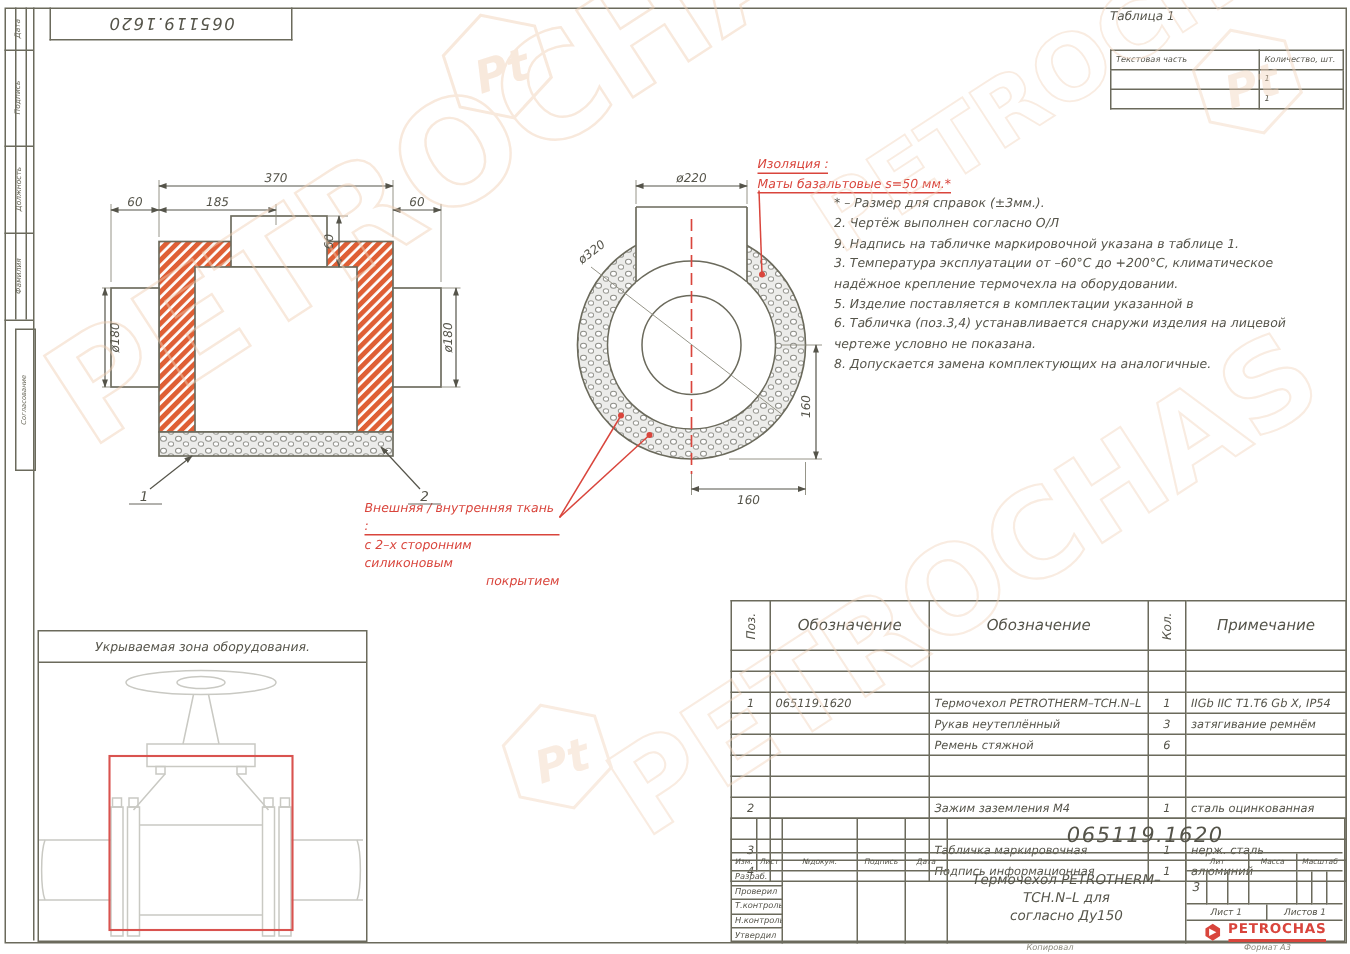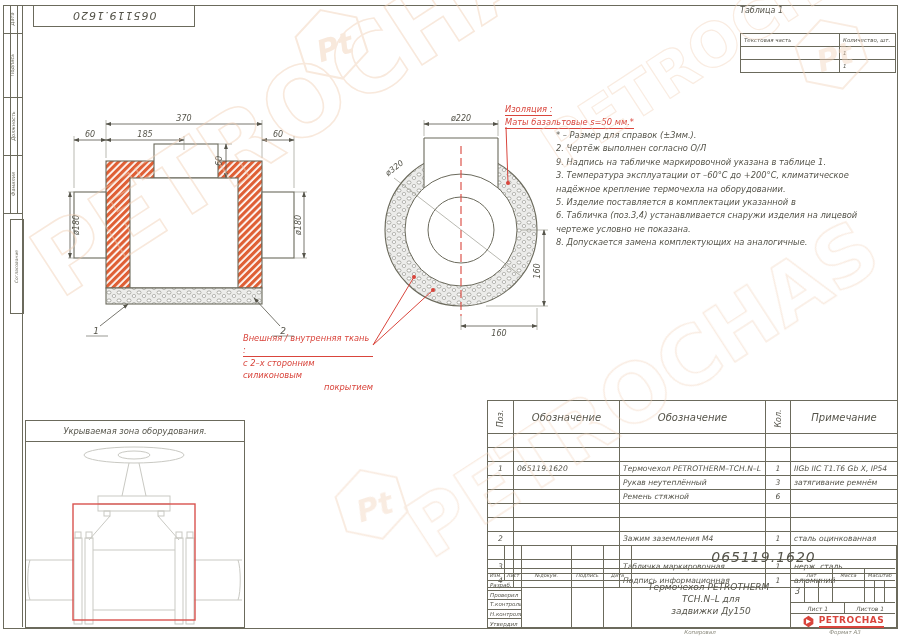--- a/index.html
+++ b/index.html
@@ -399,21 +399,21 @@
     <div class="cell rowlab" style="left:0;top:54.2px;width:34px;height:9.6px;">Т.контроль</div>
     <div class="cell rowlab" style="left:0;top:63.8px;width:34px;height:9.6px;">Н.контроль</div>
     <div class="cell rowlab" style="left:0;top:73.4px;width:34px;height:9.6px;border-bottom:none;">Утвердил</div>
     <div class="cell" style="left:34px;top:35px;width:50px;height:48px;border-bottom:none;"></div>
     <div class="cell" style="left:84px;top:35px;width:32px;height:48px;border-bottom:none;"></div>
     <div class="cell" style="left:116px;top:35px;width:28px;height:48px;border-bottom:none;"></div>
 
     <div class="cell title-cell" style="left:144px;top:23px;width:159px;height:60px;border-bottom:none;">
       <div>
           <div>Термочехол PETROTHERM–TCH.N–L для</div>
-          <div>задвижки Ду150</div>
+          <div>согласно Ду150</div>
         </div>
     </div>
 
     <div class="cell small" style="left:303px;top:23px;width:42px;height:12px;">Лит</div>
     <div class="cell small" style="left:345px;top:23px;width:32px;height:12px;">Масса</div>
     <div class="cell small" style="left:377px;top:23px;width:30px;height:12px;border-right:none;">Масштаб</div>
     <div class="cell" style="left:303px;top:35px;width:14px;height:22px;font-size:8px;">3</div>
     <div class="cell" style="left:317px;top:35px;width:14px;height:22px;"></div>
     <div class="cell" style="left:331px;top:35px;width:14px;height:22px;"></div>
     <div class="cell" style="left:345px;top:35px;width:32px;height:22px;"></div>

